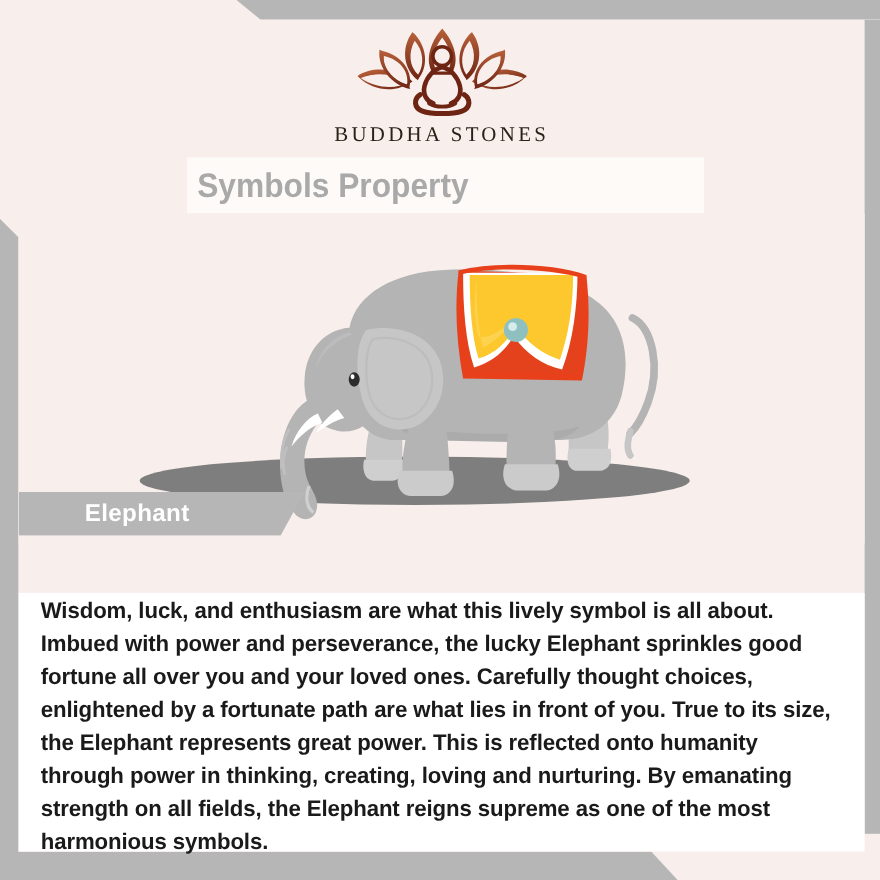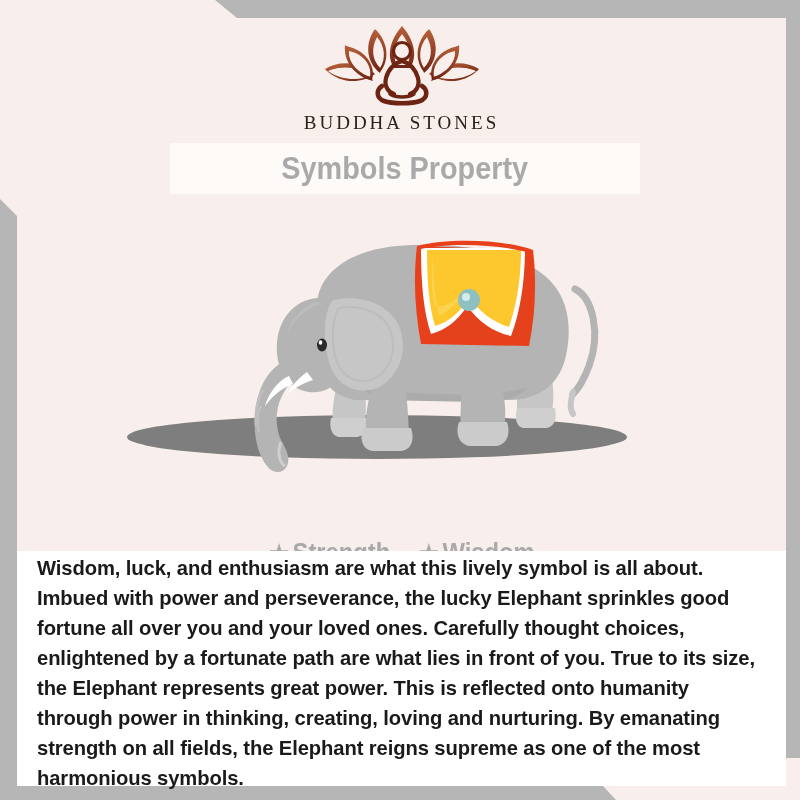--- a/index.html
+++ b/index.html
@@ -45,21 +45,21 @@
     margin-top:4px;
     font-family:"Liberation Serif", serif;
     font-size:19px;letter-spacing:3.0px;color:#2B2118;
     font-weight:400;
   }
 
   
   .title-band{
     position:absolute;left:170px;top:143px;width:470px;height:51px;
     background:#FDFAF8;
-    display:flex;align-items:center;justify-content:center;
+    display:flex;align-items:center;
   }
   .title-band .title{
     font-size:31px;font-weight:bold;color:#A9A9A9;
     letter-spacing:0px;
     font-family:"Liberation Sans", sans-serif;
     transform:scaleX(0.93);
   }
 
   
   .illus{
@@ -87,21 +87,21 @@
   }
   .traits .trait{
     display:inline-block;
     font-size:25px;font-weight:bold;color:#A9A9A9;
     margin:0 9px;transform:scaleX(0.95);
   }
   .traits .star{margin-right:4px;font-size:23px;}
 
   
   .body-card{
-    position:absolute;left:17px;top:551px;width:769px;height:235px;
+    position:absolute;left:17px;top:539px;width:769px;height:235px;
     background:#FFFFFF;
   }
   .body-text{
     position:absolute;left:20px;top:2px;width:740px;
     font-size:20.5px;font-weight:bold;color:#1A1A1A;
     line-height:30px;letter-spacing:-0.1px;
     transform:scaleX(0.985);transform-origin:left top;
   }
 </style>
 </head>
@@ -255,20 +255,23 @@
 
       <path d="M416 60 C416 84 418 106 422 122 C434 116 444 106 452 94 C440 106 428 114 418 112 C414 96 414 76 416 60 Z" fill="#FDD24E"></path>
 
       <circle cx="452" cy="106" r="11" fill="#8FC0C0"></circle>
       <circle cx="449" cy="103" r="4" fill="#D6EBEB"></circle>
 
       <path d="M400 52 C430 44 486 45 516 56 L516 60 C486 50 430 48 400 56 Z" fill="#E8401A"></path>
     </svg>
   </div>
 
+  <div class="ribbon">
+    <span class="label">Elephant</span>
+  </div>
 
   <div class="traits">
     <span class="trait"><span class="star">★</span><span>Strength</span></span>
     <span class="trait"><span class="star">★</span><span>Wisdom</span></span>
   </div>
 
   <div class="body-card">
     <div class="body-text">Wisdom, luck, and enthusiasm are what this lively symbol is all about. Imbued with power and perseverance, the lucky Elephant sprinkles good fortune all over you and your loved ones. Carefully thought choices, enlightened by a fortunate path are what lies in front of you. True to its size, the Elephant represents great power. This is reflected onto humanity through power in thinking, creating, loving and nurturing. By emanating strength on all fields, the Elephant reigns supreme as one of the most harmonious symbols.</div>
   </div>
 

